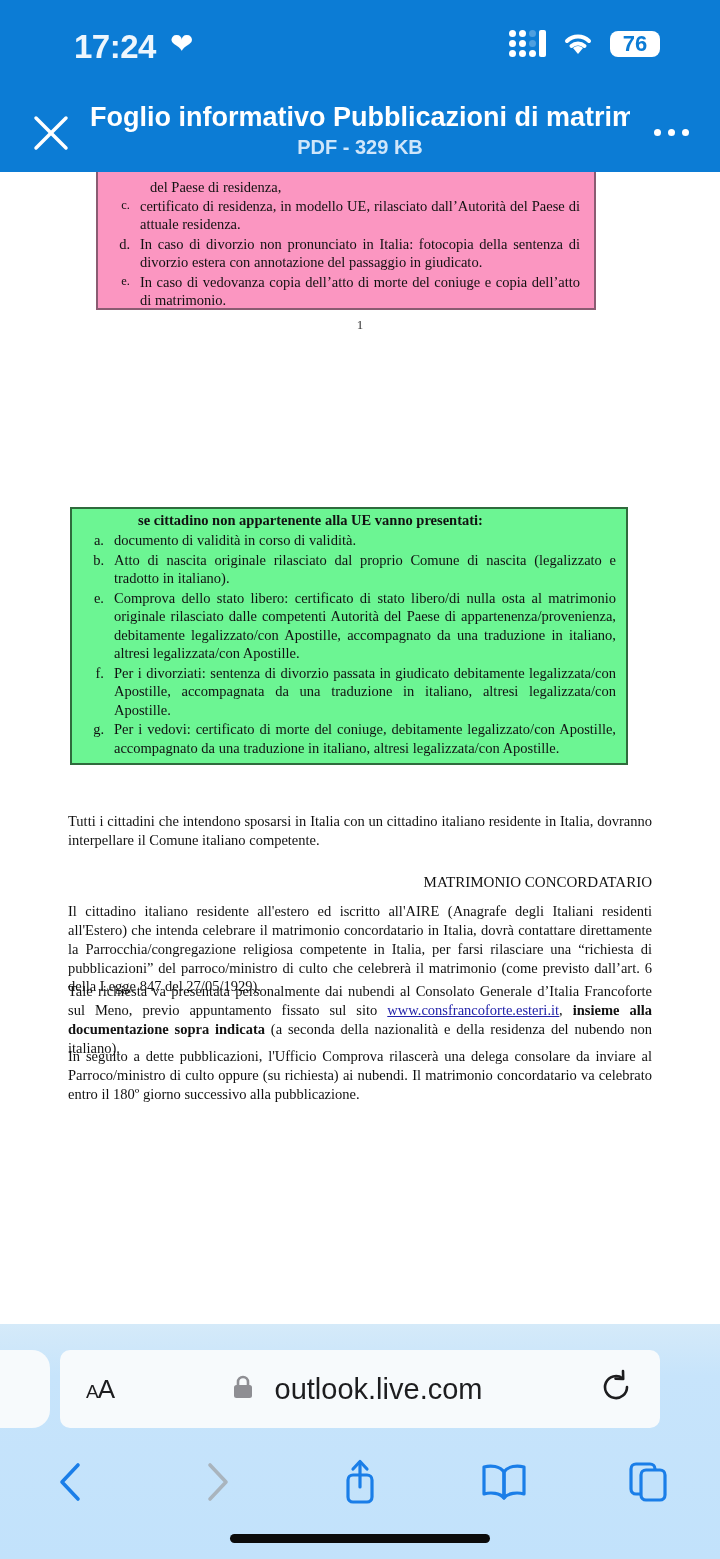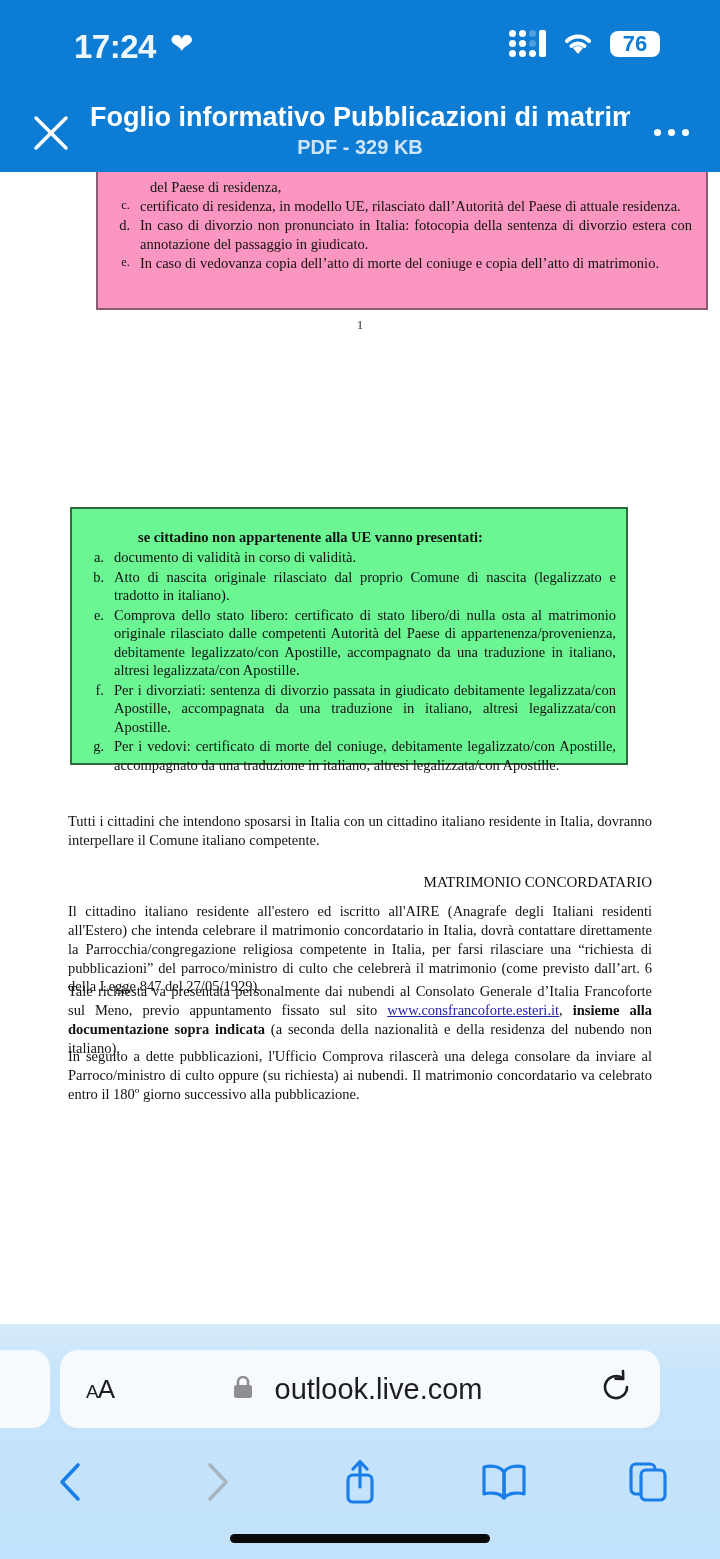--- a/index.html
+++ b/index.html
@@ -69,28 +69,28 @@
     cursor: pointer;
   }
   .more-btn span { width: 7px; height: 7px; border-radius: 50%; background: #ffffff; display: block; }
 
   
   .doc {
     position: absolute; top: 172px; left: 0; width: 720px; height: 1152px;
     background: #ffffff; overflow: hidden;
   }
   .pinkbox {
-    position: absolute; left: 96px; top: 0px; width: 612px; height: 138px;
+    position: absolute; left: 96px; top: 0px; width: 500px; height: 138px;
     background: #fb96c1; border: 2px solid #8a5c72; border-top: none;
     padding: 6px 14px 6px 8px;
   }
   .greenbox {
     position: absolute; left: 70px; top: 335px; width: 558px; height: 258px;
     background: #6cf593; border: 2px solid #2f6b3c;
-    padding: 20px 10px 8px 8px;
+    padding: 3px 10px 8px 8px;
   }
   .pagenum {
     position: absolute; left: 0; top: 145px; width: 720px;
     text-align: center; font-family: "Liberation Serif", serif;
     font-size: 13px; color: #333;
   }
 
   .serif { font-family: "Liberation Serif", serif; color: #111; }
 
   ol.lettered { list-style: none; margin: 0; padding: 0; }
@@ -125,21 +125,21 @@
   .safari {
     position: absolute; left: 0; top: 1324px; width: 720px; height: 235px;
     background: linear-gradient(to bottom, #d5eaf9 0%, #c7e4fb 22%, #c2e2fb 100%);
   }
   .tabcard-partial {
     position: absolute; left: -60px; top: 26px; width: 110px; height: 78px;
     background: #f7fafc; border-radius: 18px;
   }
   .urlbar {
     position: absolute; left: 60px; top: 26px; width: 600px; height: 78px;
-    background: #f7fafc; border-radius: 18px;
+    background: #f7fafc; border-radius: 10px;
     display: flex; align-items: center; padding: 0 26px;
   }
   .aa {
     color: #1d1d1f; font-size: 26px; letter-spacing: -1px; white-space: nowrap;
     cursor: pointer;
   }
   .aa .small { font-size: 19px; }
   .url-center {
     flex: 1 1 auto; display: flex; align-items: center; justify-content: center; gap: 21px;
   }

